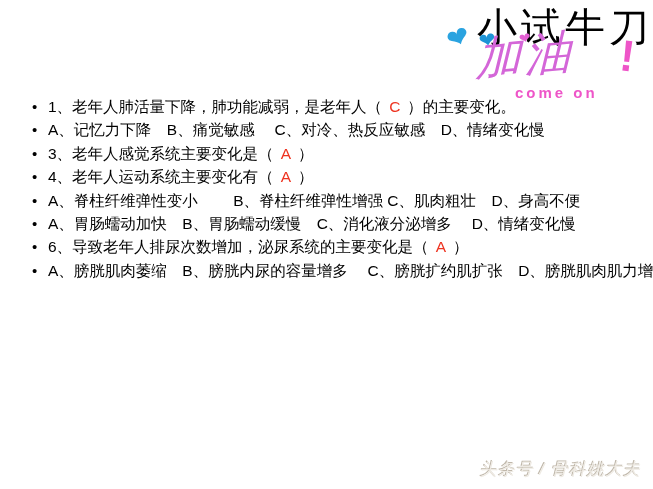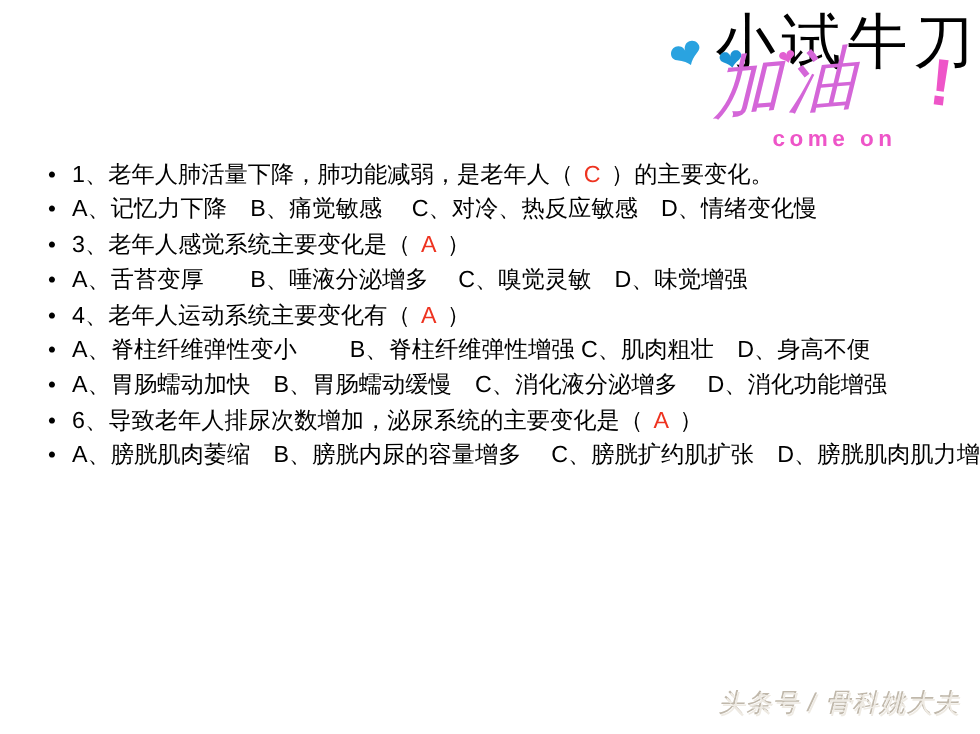--- a/index.html
+++ b/index.html
@@ -65,21 +65,21 @@
   .decoration .excl {
     position: absolute; right: 4px; top: 24px;
     font-size: 44px; line-height: 1;
     color: #ee55c8;
     transform: rotate(7deg);
     font-weight: bold;
   }
 
   
   .questions {
-    margin: 50px 0 0 0;
+    margin: 40px 0 0 0;
     padding: 0;
     list-style: none;
   }
   .questions .line {
     position: relative;
     padding-left: 48px;
     line-height: 23.4px;
     font-size: 15.5px;
     color: #000000;
     white-space: nowrap;
@@ -120,23 +120,22 @@
     <span class="heart-pink">❤</span>
     <span class="jiayou">加油</span>
     <span class="comeon">come on</span>
     <span class="excl">!</span>
   </div>
 
   <ul class="questions">
       <li class="line"><span>1、老年人肺活量下降，肺功能减弱，是老年人（</span><span class="ans" style="color: rgb(238, 51, 32);">C</span><span>）的主要变化。</span></li>
       <li class="line"><span>A、记忆力下降　B、痛觉敏感　 C、对冷、热反应敏感　D、情绪变化慢</span></li>
       <li class="line"><span>3、老年人感觉系统主要变化是（</span><span class="ans" style="color: rgb(238, 51, 32);">A</span><span>）</span></li>
-      <li class="line"><span>A、舌苔变厚　　B、唾液分泌增多　 C、嗅觉灵敏　D、味觉增强</span></li>
       <li class="line"><span>4、老年人运动系统主要变化有（</span><span class="ans" style="color: rgb(238, 51, 32);">A</span><span>）</span></li>
       <li class="line"><span>A、脊柱纤维弹性变小　　 B、脊柱纤维弹性增强 C、肌肉粗壮　D、身高不便</span></li>
-      <li class="line"><span>A、胃肠蠕动加快　B、胃肠蠕动缓慢　C、消化液分泌增多　 D、消化功能增强</span></li>
+      <li class="line"><span>A、胃肠蠕动加快　B、胃肠蠕动缓慢　C、消化液分泌增多　 D、情绪变化慢</span></li>
       <li class="line"><span>6、导致老年人排尿次数增加，泌尿系统的主要变化是（</span><span class="ans" style="color: rgb(238, 51, 32);">A</span><span>）</span></li>
       <li class="line"><span>A、膀胱肌肉萎缩　B、膀胱内尿的容量增多　 C、膀胱扩约肌扩张　D、膀胱肌肉肌力增强</span></li>
     </ul>
 
   <div class="watermark">头条号 / 骨科姚大夫</div>
 
 </div>
 
 </body></html>

